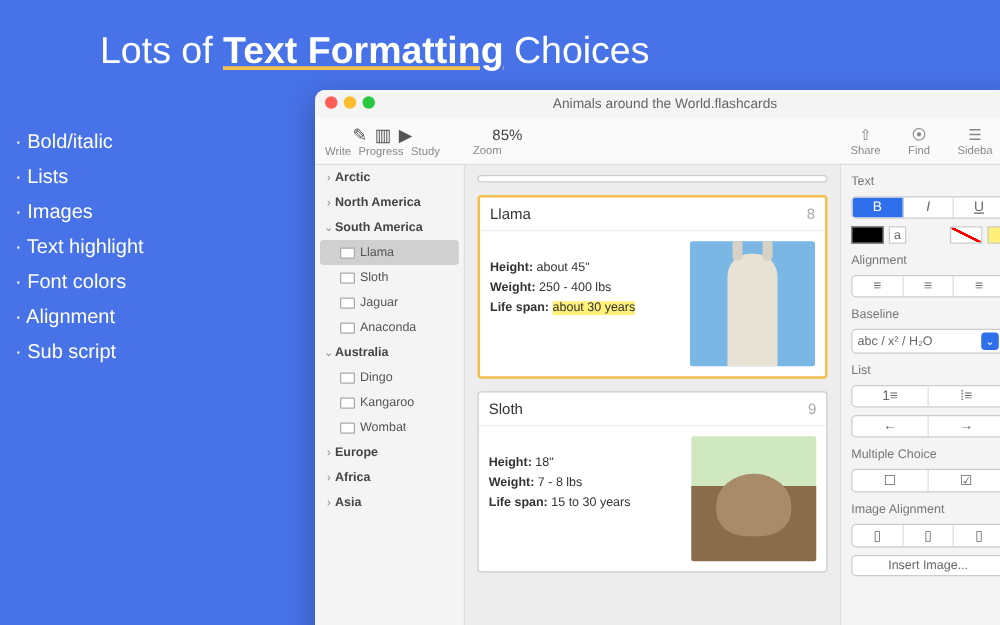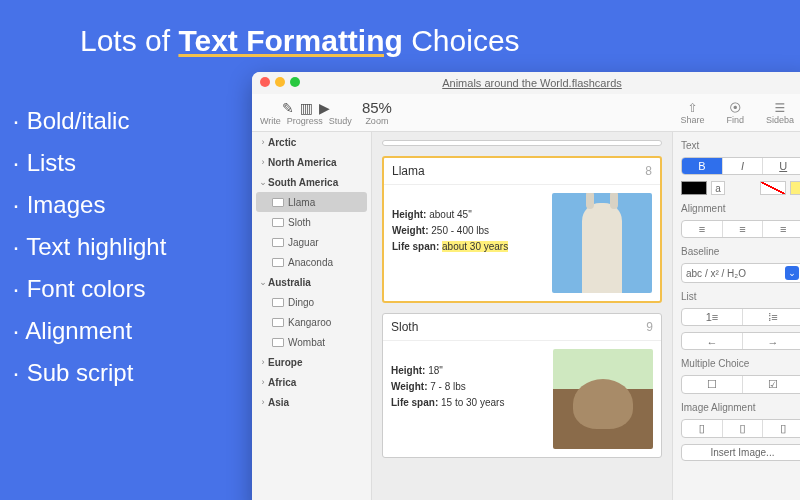--- a/index.html
+++ b/index.html
@@ -1,30 +1,30 @@
 <!DOCTYPE html>
 <html><head>
 <meta charset="utf-8">
 <style>
 * { margin: 0; padding: 0; box-sizing: border-box; font-family: -apple-system, "Helvetica Neue", Arial, sans-serif; }
 body { background: #4772e8; width: 800px; height: 500px; overflow: hidden; position: relative; }
 
 .promo-text { color: #ffffff; position: absolute; }
 .headline { top: 24px; left: 80px; font-size: 30px; font-weight: 400; }
 .headline .hl-text-formatting { font-weight: 700; text-decoration: underline; text-decoration-color: #f3c04c; text-decoration-thickness: 3px; text-underline-offset: 3px; }
-.bullets { top: 100px; left: 12px; font-size: 24px; line-height: 1.75; }
+.bullets { top: 100px; left: 12px; font-size: 16px; line-height: 1.75; }
 .bullets div::before { content: "· "; }
 
 .app-window { position: absolute; top: 72px; left: 252px; width: 560px; height: 440px; background: #f7f7f7; border-radius: 8px; box-shadow: 0 8px 24px rgba(0,0,0,.3); overflow: hidden; display: flex; flex-direction: column; font-size: 11px; color: #333; }
 
 .titlebar { height: 22px; display: flex; justify-content: center; align-items: center; position: relative; background: #f4f4f4; }
 .traffic { position: absolute; left: 8px; top: 5px; display: flex; gap: 5px; }
 .traffic span { width: 10px; height: 10px; border-radius: 50%; }
 .tl-close { background: #ff5f57; } .tl-min { background: #febc2e; } .tl-max { background: #28c840; }
-.titlebar-title { font-size: 11px; color: #666; text-decoration: underline; }
+.titlebar-title { font-size: 11px; color: #666; }
 
 .toolbar { height: 38px; display: flex; align-items: center; padding: 0 8px; border-bottom: 1px solid #ddd; background: #fafafa; }
 .tb-group { display: flex; flex-direction: column; align-items: center; margin-right: 10px; color: #888; font-size: 9px; }
 .tb-group .icons { display: flex; gap: 6px; }
 .tb-group .icons span { font-size: 14px; color: #555; }
 .tb-spacer { flex: 1; }
 .tb-right { display: flex; gap: 12px; }
 
 .body-area { flex: 1; display: flex; }
 .sidebar { width: 120px; background: #f4f4f4; border-right: 1px solid #ddd; display: flex; flex-direction: column; }
@@ -101,21 +101,21 @@
         <span>▥</span>
         <span>▶</span>
       </div>
       <div style="display:flex;gap:6px;">
         <span>Write</span>
         <span>Progress</span>
         <span>Study</span>
       </div>
     </div>
     <div class="tb-group">
-      <span style="font-size:15px;color:#444;">85%</span>
+      <span style="font-size:12px;color:#444;margin-left:32px;">85%</span>
       <span>Zoom</span>
     </div>
     <div class="tb-spacer"></div>
     <div class="tb-right">
       <div class="tb-group">
           <span style="font-size:12px;">⇧</span>
           <span>Share</span>
         </div>
       <div class="tb-group">
           <span style="font-size:12px;">⦿</span>

